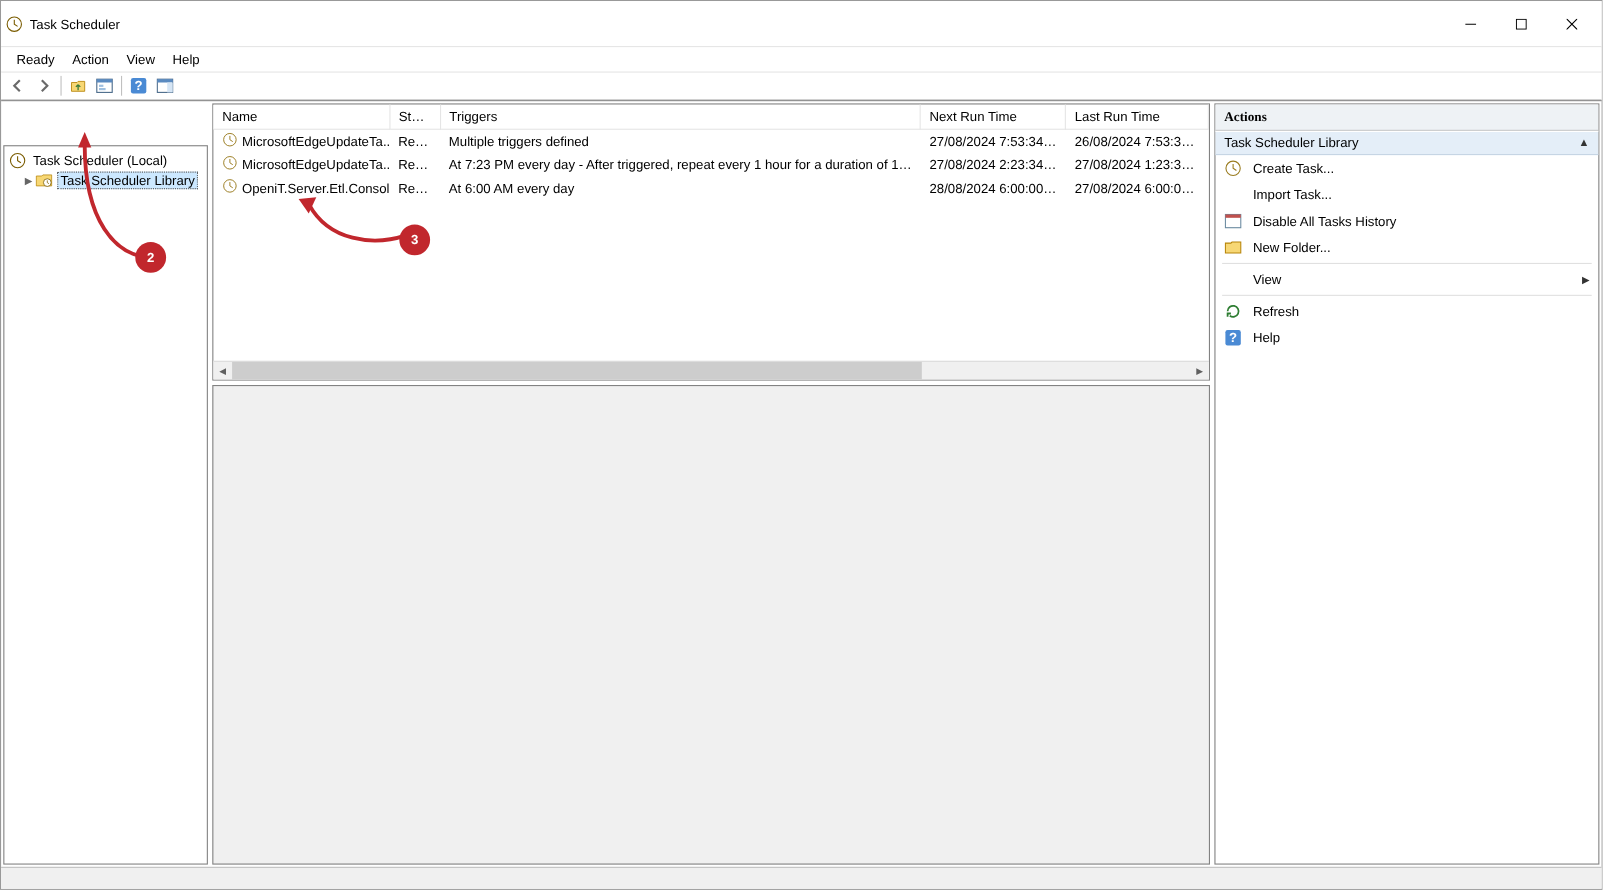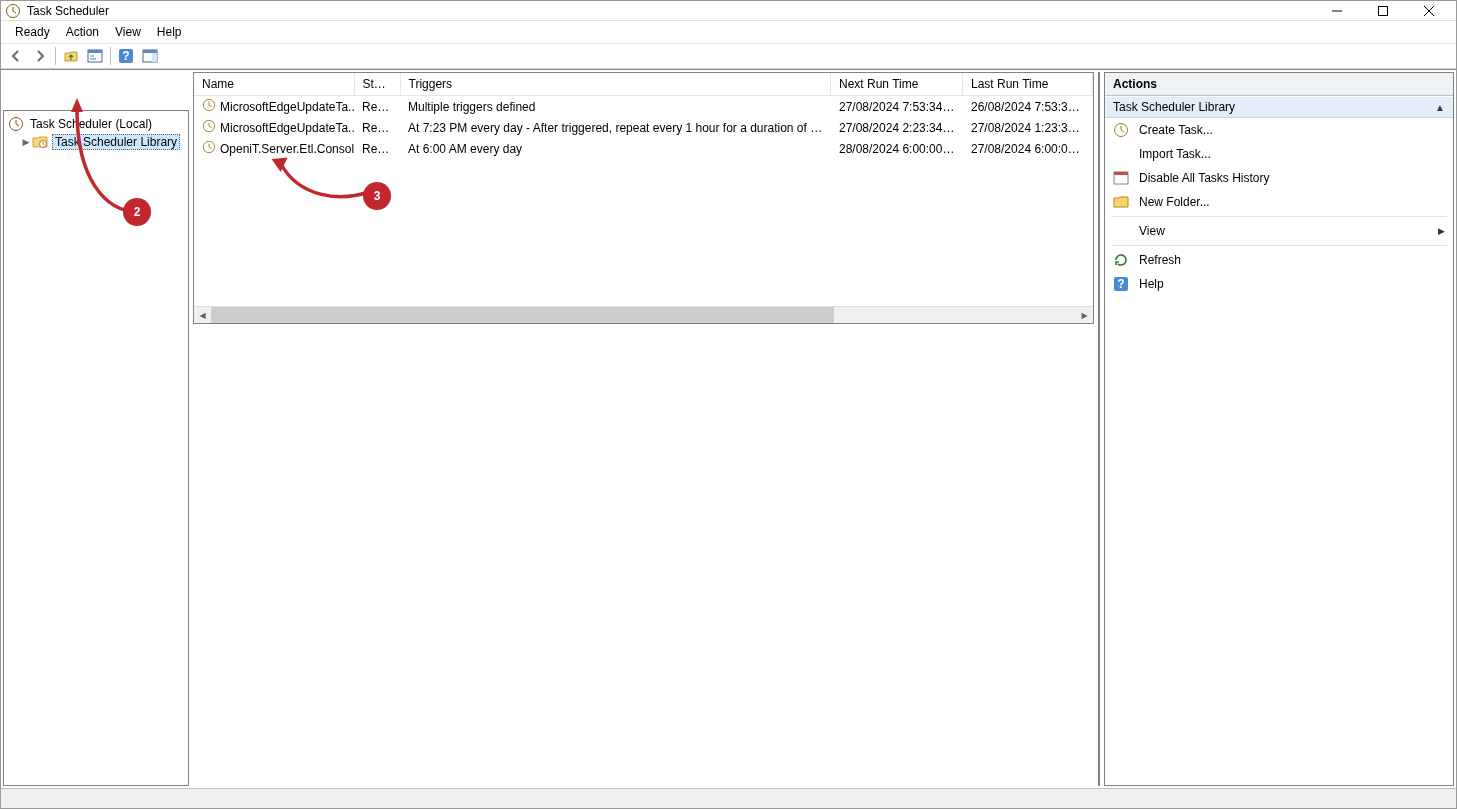--- a/index.html
+++ b/index.html
@@ -1,21 +1,21 @@
 <!DOCTYPE html>
 <html><head>
 <meta charset="utf-8">
 <style>
 * { margin: 0; padding: 0; box-sizing: border-box; font-family: "Segoe UI", Tahoma, sans-serif; font-size: 12px; }
 html, body { width: 1457px; height: 809px; background: #fff; overflow: hidden; }
 
 .window { width: 100%; height: 100%; display: flex; flex-direction: column; border: 1px solid #999; }
 
 
-.titlebar { height: 20px; display: flex; align-items: center; padding: 0 4px; background: #fff; border-bottom: 1px solid #e0e0e0; }
+.titlebar { height: 42px; display: flex; align-items: center; padding: 0 4px; background: #fff; border-bottom: 1px solid #e0e0e0; }
 .titlebar .app-icon { width: 16px; height: 16px; margin-right: 6px; }
 .titlebar .title { flex: 1; font-size: 12px; color: #000; }
 .titlebar .win-controls { display: flex; }
 .titlebar .win-btn { width: 46px; height: 28px; display: flex; align-items: center; justify-content: center; cursor: default; }
 .titlebar .win-btn svg { width: 10px; height: 10px; }
 
 
 .menubar { height: 22px; display: flex; align-items: center; padding: 0 6px; background: #fff; }
 .menubar .menu-item { padding: 2px 8px; font-size: 12px; cursor: default; }
 
@@ -31,37 +31,37 @@
 
 .tree-pane { width: 186px; background: #fff; padding: 4px 2px; overflow: auto; }
 .tree-row { display: flex; align-items: center; height: 18px; padding-left: 2px; white-space: nowrap; }
 .tree-row .chevron { width: 12px; display: flex; justify-content: center; color: #666; font-size: 9px; cursor: default; }
 .tree-row .ticon { width: 16px; height: 16px; margin-right: 4px; }
 .tree-row.selected .label { background: #cce8ff; border: 1px dotted #666; padding: 0 2px; }
 .tree-row .label { padding: 0 2px; }
 .tree-indent { padding-left: 14px; }
 
 
-.center { flex: 1; display: flex; min-width: 0; }
+.center { flex: 1; display: flex; flex-direction: column; min-width: 0; }
 .tasks-wrap { height: 252px; background: #fff; display: flex; flex-direction: column; position: relative; }
 .tasks-table { width: 100%; border-collapse: collapse; table-layout: fixed; }
 .tasks-table th { text-align: left; font-weight: normal; padding: 4px 8px; border-right: 1px solid #e5e5e5; border-bottom: 1px solid #e5e5e5; background: #fff; font-size: 12px; white-space: nowrap; overflow: hidden; text-overflow: ellipsis; }
 .tasks-table td { padding: 2px 8px; white-space: nowrap; overflow: hidden; text-overflow: ellipsis; font-size: 12px; }
 .tasks-table .icon-cell { display: flex; align-items: center; gap: 4px; }
 .tasks-body { flex: 1; overflow: hidden; }
 .hscroll { height: 17px; background: #f0f0f0; border-top: 1px solid #dcdcdc; position: relative; display: flex; align-items: center; }
 .hscroll .arrow { width: 17px; height: 17px; display: flex; align-items: center; justify-content: center; color: #606060; font-size: 8px; }
 .hscroll .track { flex: 1; height: 100%; position: relative; }
 .hscroll .thumb { position: absolute; left: 0; top: 0; height: 100%; width: 72%; background: #cdcdcd; }
 
 .detail-pane { flex: 1; background: #f0f0f0; }
 
 
 .actions-pane { width: 350px; background: #fff; display: flex; flex-direction: column; }
-.actions-header { background: #eef2f5; border-bottom: 1px solid #c0c0c0; padding: 4px 8px; font-weight: bold; font-size: 12px; }
+.actions-header { background: #eef2f5; border-bottom: 1px solid #c0c0c0; padding: 4px 8px; font-weight: bold; font-size: 12px; font-family: Liberation Serif, serif; }
 .actions-section-hdr { background: #e4eef8; border-top: 1px solid #fff; border-bottom: 1px solid #c6d5e4; padding: 3px 8px; display: flex; align-items: center; justify-content: space-between; font-size: 12px; }
 .actions-section-hdr .collapse { font-size: 10px; color: #333; }
 .action-item { display: flex; align-items: center; padding: 4px 8px; gap: 10px; cursor: default; }
 .action-item .aicon { width: 16px; height: 16px; flex-shrink: 0; }
 .action-item .spacer { flex: 1; }
 .action-item .sub { color: #333; font-size: 9px; }
 .action-divider { height: 1px; background: #e0e0e0; margin: 2px 6px; }
 
 
 .statusbar { height: 20px; background: #f0f0f0; border-top: 1px solid #c0c0c0; }

